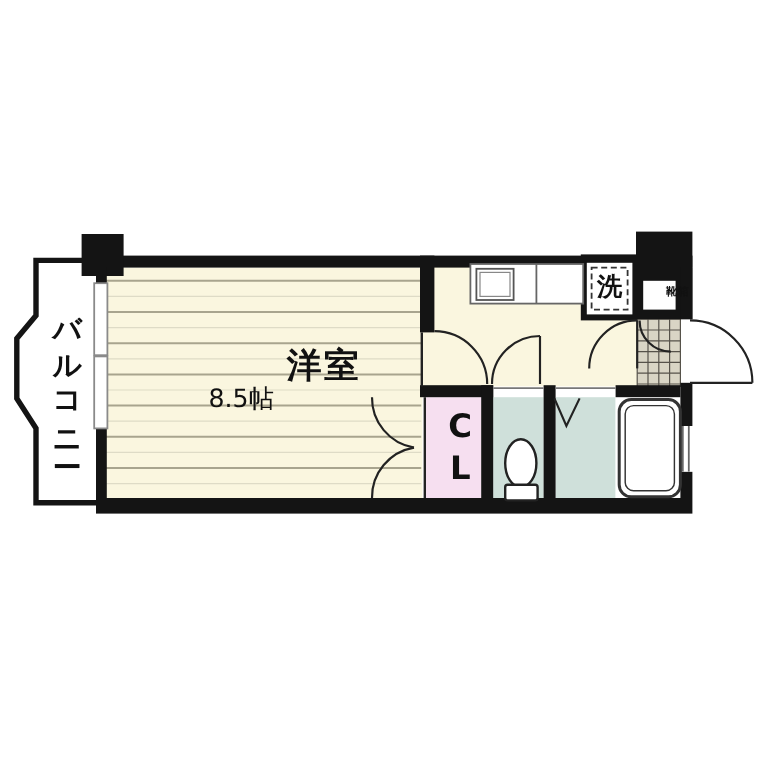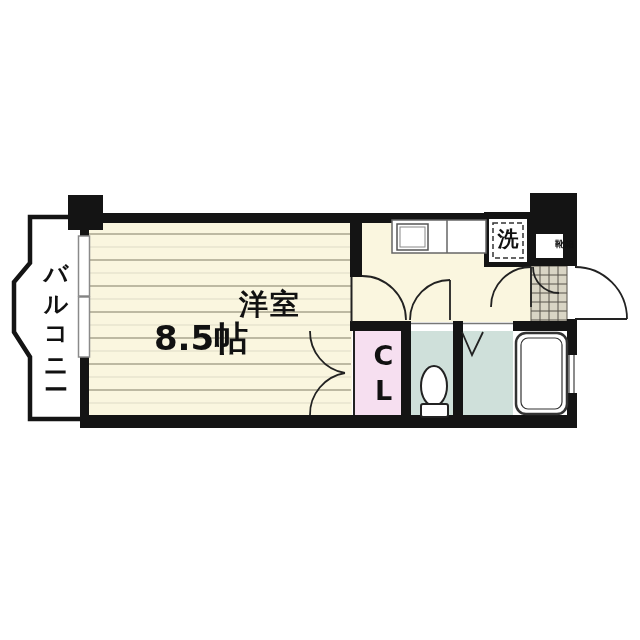--- a/index.html
+++ b/index.html
@@ -6,21 +6,21 @@
   #canvas{
     position:relative;
     width:640px;height:640px;
     background:#ffffff;
     font-family:"DejaVu Sans","Liberation Sans",sans-serif;
     overflow:hidden;
   }
   #plan-svg{position:absolute;left:0;top:0;}
   .lbl{position:absolute;color:#111;font-weight:bold;line-height:1.05;}
   .lbl-room{left:101px;top:289px;width:200px;text-align:right;font-size:29px;letter-spacing:2px;}
-  .lbl-size{left:101px;top:321px;width:200px;text-align:center;font-size:34px;letter-spacing:0px;font-weight:bold;}
+  .lbl-size{left:101px;top:321px;width:200px;text-align:center;font-size:21px;letter-spacing:0px;font-weight:normal;}
   .lbl-balcony{
     left:38px;top:247px;width:30px;height:170px;
     writing-mode:vertical-rl;text-orientation:upright;
     font-size:24px;letter-spacing:5px;text-align:left;
   }
   .lbl-cl{
     left:361px;top:340px;width:36px;height:70px;
     writing-mode:vertical-rl;text-orientation:upright;
     font-size:27px;letter-spacing:4px;
   }

